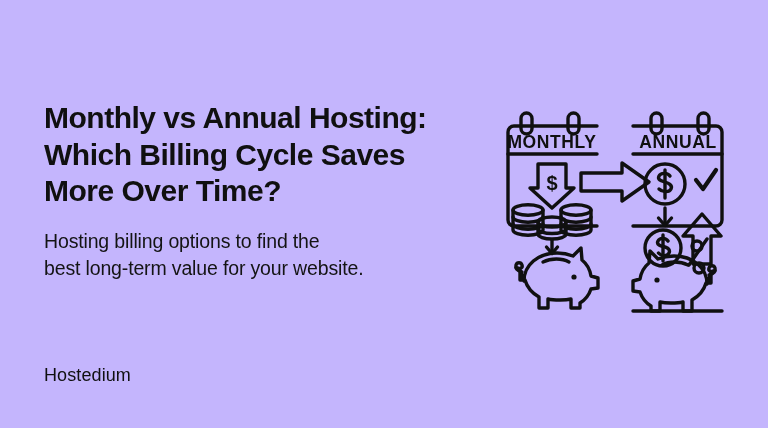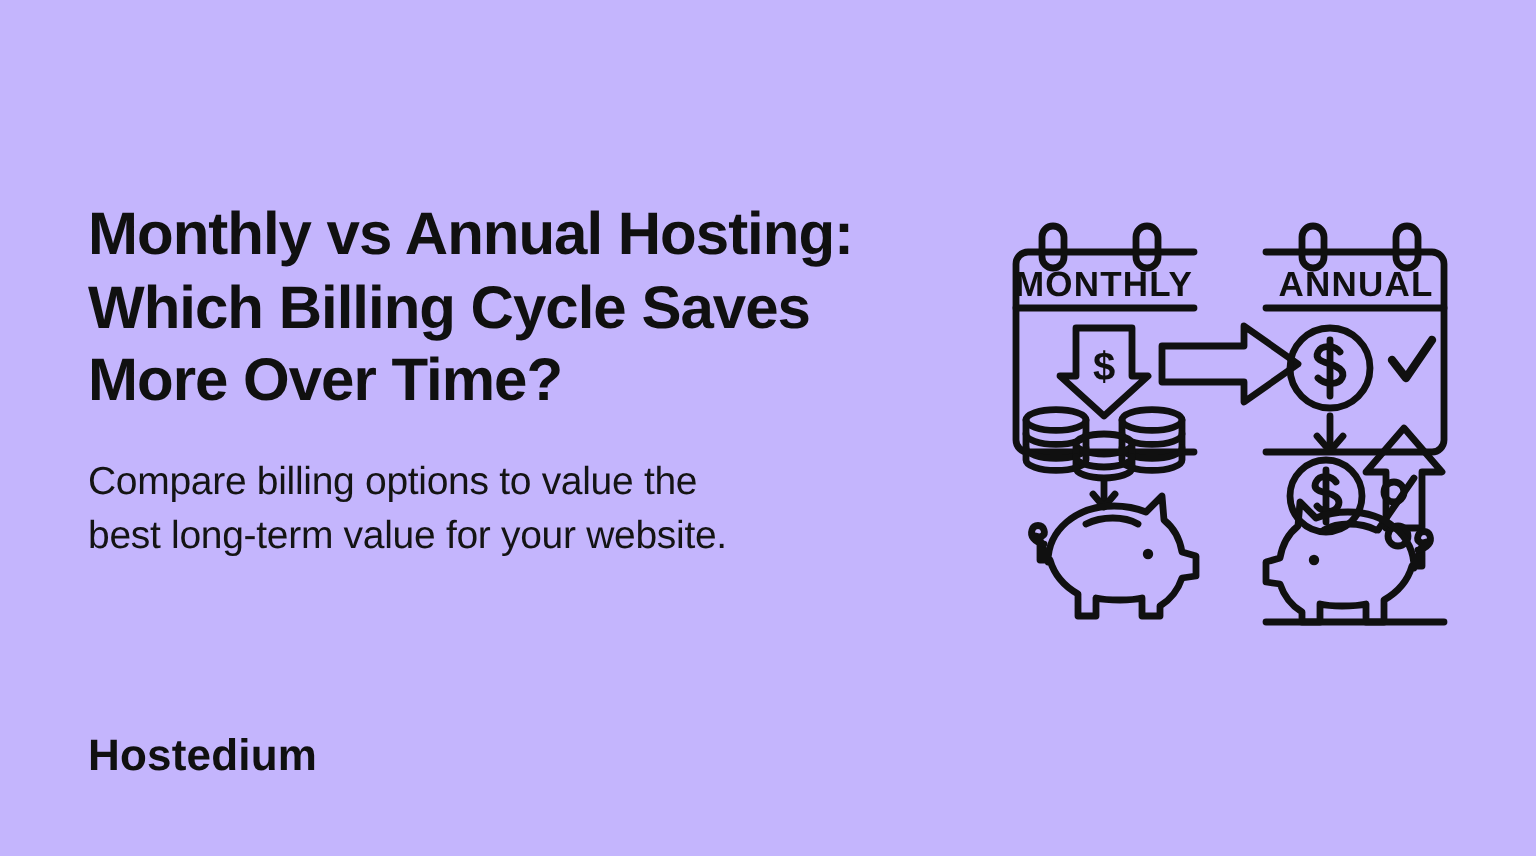--- a/index.html
+++ b/index.html
@@ -46,22 +46,22 @@
     letter-spacing: -0.15px;
     color: #141414;
     white-space: pre-line;
   }
   .brand {
     position: absolute;
     left: 44px;
     top: 365px;
     margin: 0;
     font-family: "Liberation Sans", sans-serif;
-    font-size: 22px;
-    font-weight: 700;
+    font-size: 18px;
+    font-weight: 400;
     letter-spacing: 0.1px;
     color: #101010;
   }
   .illustration {
     position: absolute;
     left: 500px;
     top: 96px;
     width: 230px;
     height: 225px;
   }
@@ -73,21 +73,21 @@
 </style>
 </head>
 <body>
 
 <div class="banner">
 
   <div class="text-block">
     <h1 class="headline">Monthly vs Annual Hosting:
 Which Billing Cycle Saves
 More Over Time?</h1>
-    <p class="subheadline">Compare billing options to value the
+    <p class="subheadline">Hosting billing options to find the
 best long-term value for your website.</p>
   </div>
 
   <p class="brand">Hostedium</p>
 
   <div class="illustration">
     <svg viewBox="0 0 230 225" xmlns="http://www.w3.org/2000/svg" fill="none" stroke="#101010" stroke-width="3.4" stroke-linecap="round" stroke-linejoin="round">
 
       <g>
         <path d="M97 30 H14 a6 6 0 0 0 -6 6 V124 a6 6 0 0 0 6 6 H97"></path>

